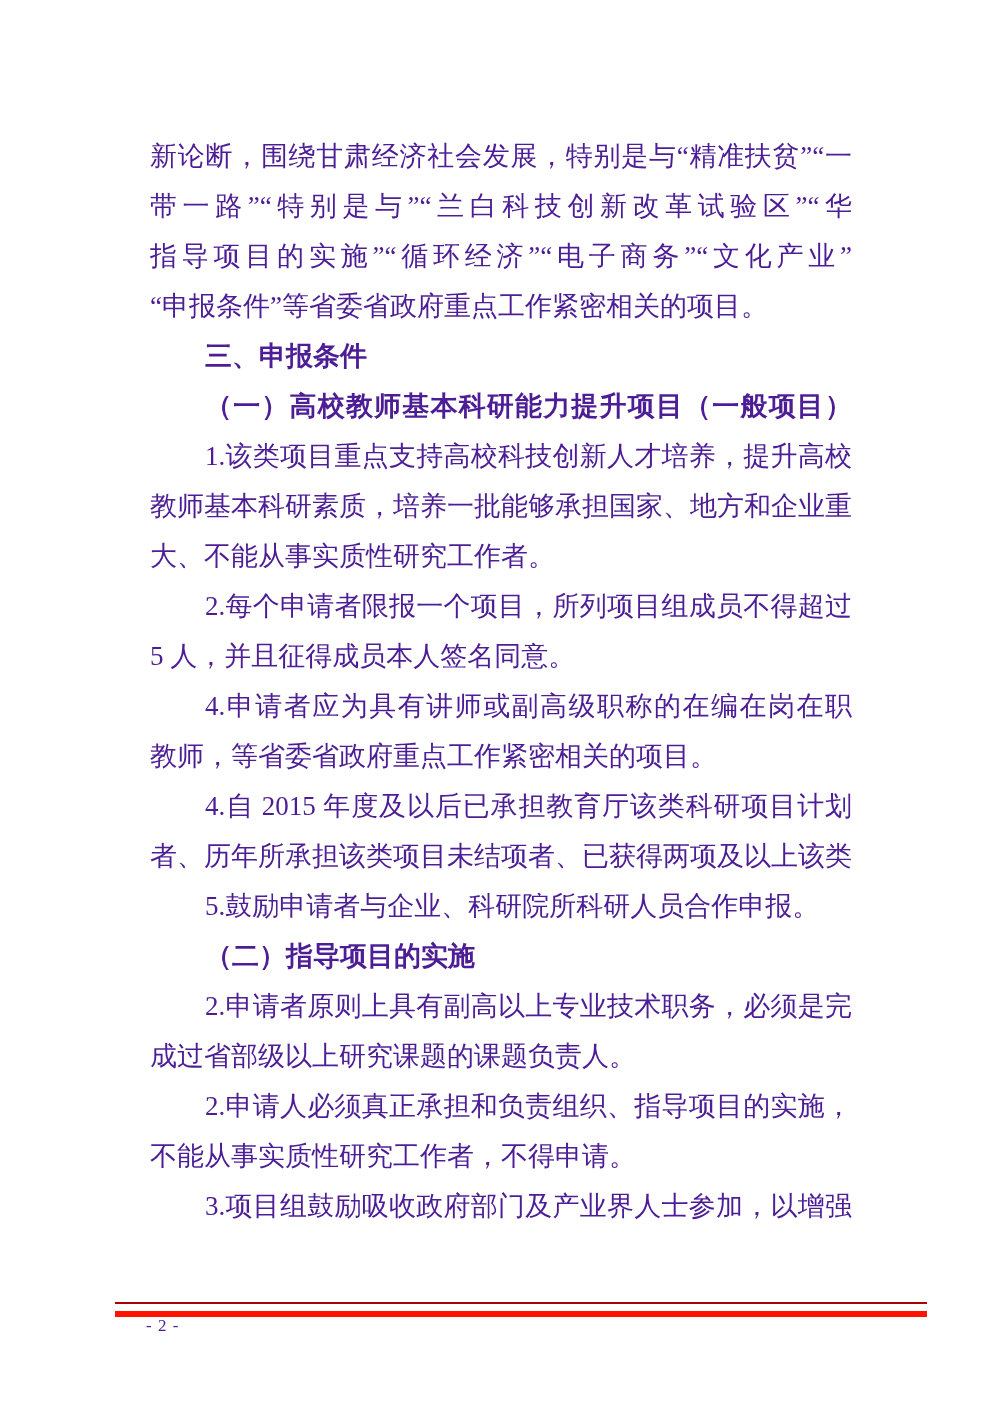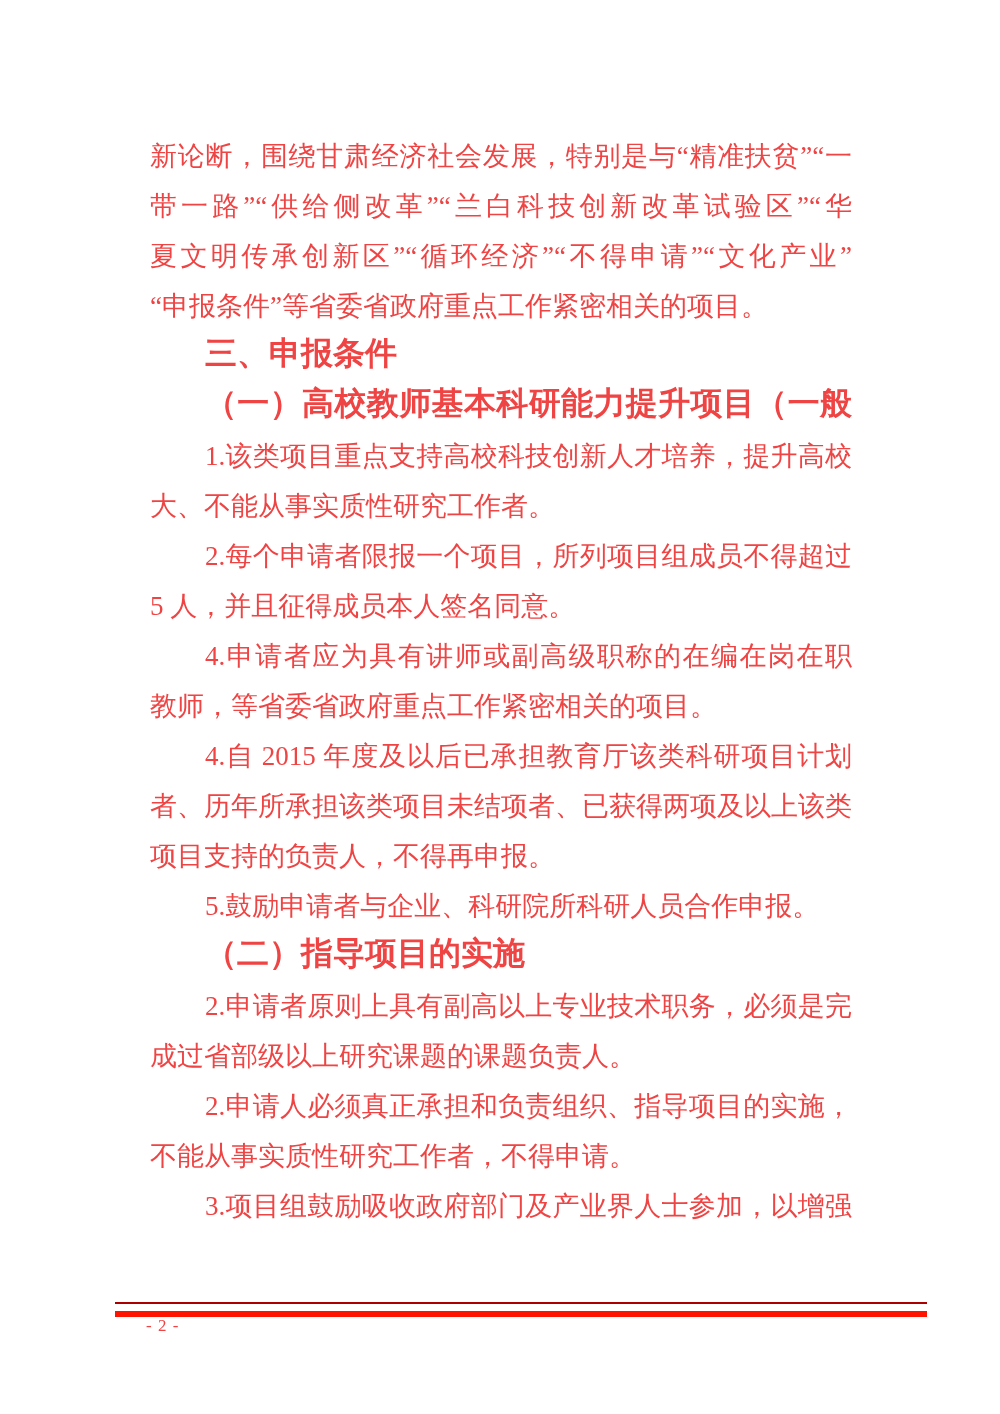--- a/index.html
+++ b/index.html
@@ -25,23 +25,23 @@
     white-space: normal;
   }
   .line.fill {
     text-align: justify;
     text-align-last: justify;
   }
   .line.indent {
     text-indent: 55px;
   }
   .line.heading {
-    font-family: Liberation Mono, monospace;
+    font-family: Liberation Sans, sans-serif;
     font-weight: 700;
-    font-size: 32px;
+    font-size: 27px;
   }
   .rule {
     position: absolute;
     left: 115px;
     width: 812px;
   }
   .rule-thin  { top: 1302px; height: 2px; }
   .rule-thick { top: 1311px; height: 6px; }
   .page-number {
     position: absolute;
@@ -49,54 +49,54 @@
     top: 1317px;
     font-size: 17px;
     line-height: 17px;
     letter-spacing: 1px;
     font-family: "Liberation Serif", serif;
   }
 </style>
 </head>
 <body>
 
-<div class="page" style="color: #ef4444;">
+<div class="page" style="color: #4c1d95;">
 
   <div class="content">
 
       <div class="line body fill">新论断，围绕甘肃经济社会发展，特别是与“精准扶贫”“一</div>
 
-      <div class="line body fill">带一路”“供给侧改革”“兰白科技创新改革试验区”“华</div>
+      <div class="line body fill">带一路”“特别是与”“兰白科技创新改革试验区”“华</div>
 
-      <div class="line body fill">夏文明传承创新区”“循环经济”“不得申请”“文化产业”</div>
+      <div class="line body fill">指导项目的实施”“循环经济”“电子商务”“文化产业”</div>
 
       <div class="line body">“申报条件”等省委省政府重点工作紧密相关的项目。</div>
 
       <div class="line heading indent">三、申报条件</div>
 
       <div class="line heading fill indent">（一）高校教师基本科研能力提升项目（一般项目）</div>
 
       <div class="line body fill indent">1.该类项目重点支持高校科技创新人才培养，提升高校</div>
 
+      <div class="line body fill">教师基本科研素质，培养一批能够承担国家、地方和企业重</div>
 
       <div class="line body">大、不能从事实质性研究工作者。</div>
 
       <div class="line body fill indent">2.每个申请者限报一个项目，所列项目组成员不得超过</div>
 
       <div class="line body">5 人，并且征得成员本人签名同意。</div>
 
       <div class="line body fill indent">4.申请者应为具有讲师或副高级职称的在编在岗在职</div>
 
       <div class="line body">教师，等省委省政府重点工作紧密相关的项目。</div>
 
       <div class="line body fill indent">4.自 2015 年度及以后已承担教育厅该类科研项目计划</div>
 
       <div class="line body fill">者、历年所承担该类项目未结项者、已获得两项及以上该类</div>
 
-      <div class="line body">项目支持的负责人，不得再申报。</div>
 
       <div class="line body indent">5.鼓励申请者与企业、科研院所科研人员合作申报。</div>
 
       <div class="line heading indent">（二）指导项目的实施</div>
 
       <div class="line body fill indent">2.申请者原则上具有副高以上专业技术职务，必须是完</div>
 
       <div class="line body">成过省部级以上研究课题的课题负责人。</div>
 
       <div class="line body fill indent">2.申请人必须真正承担和负责组织、指导项目的实施，</div>

